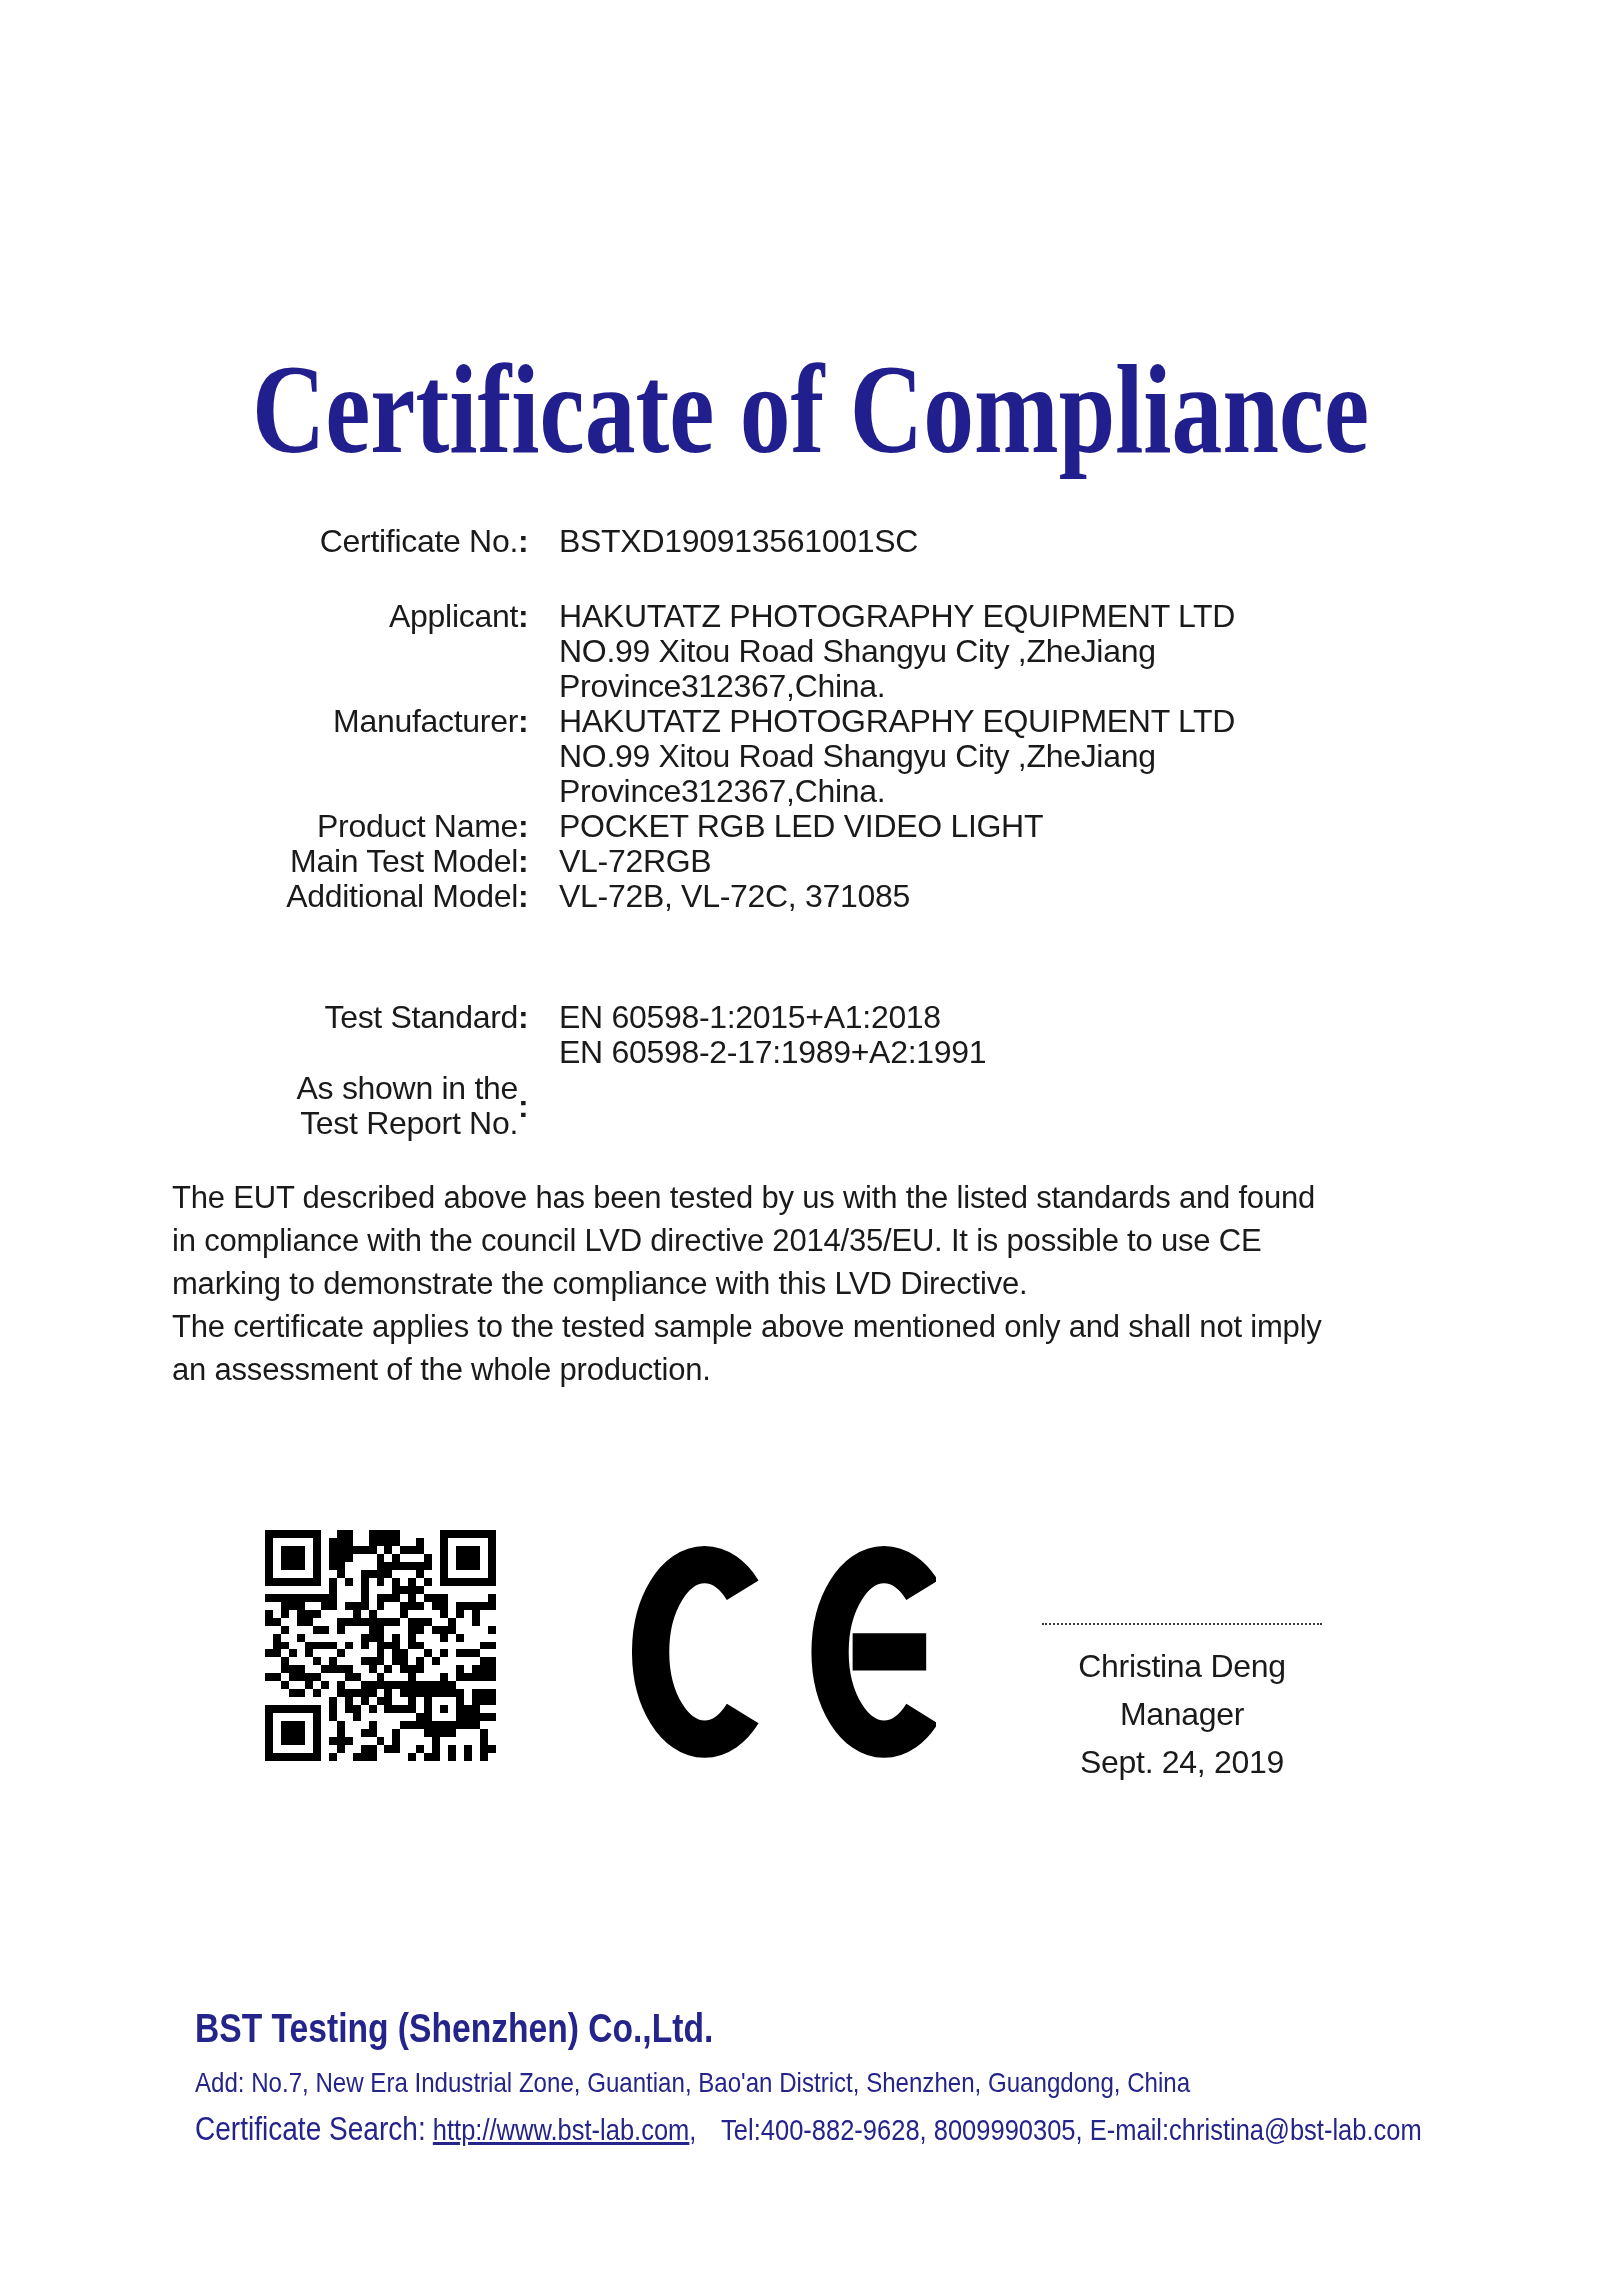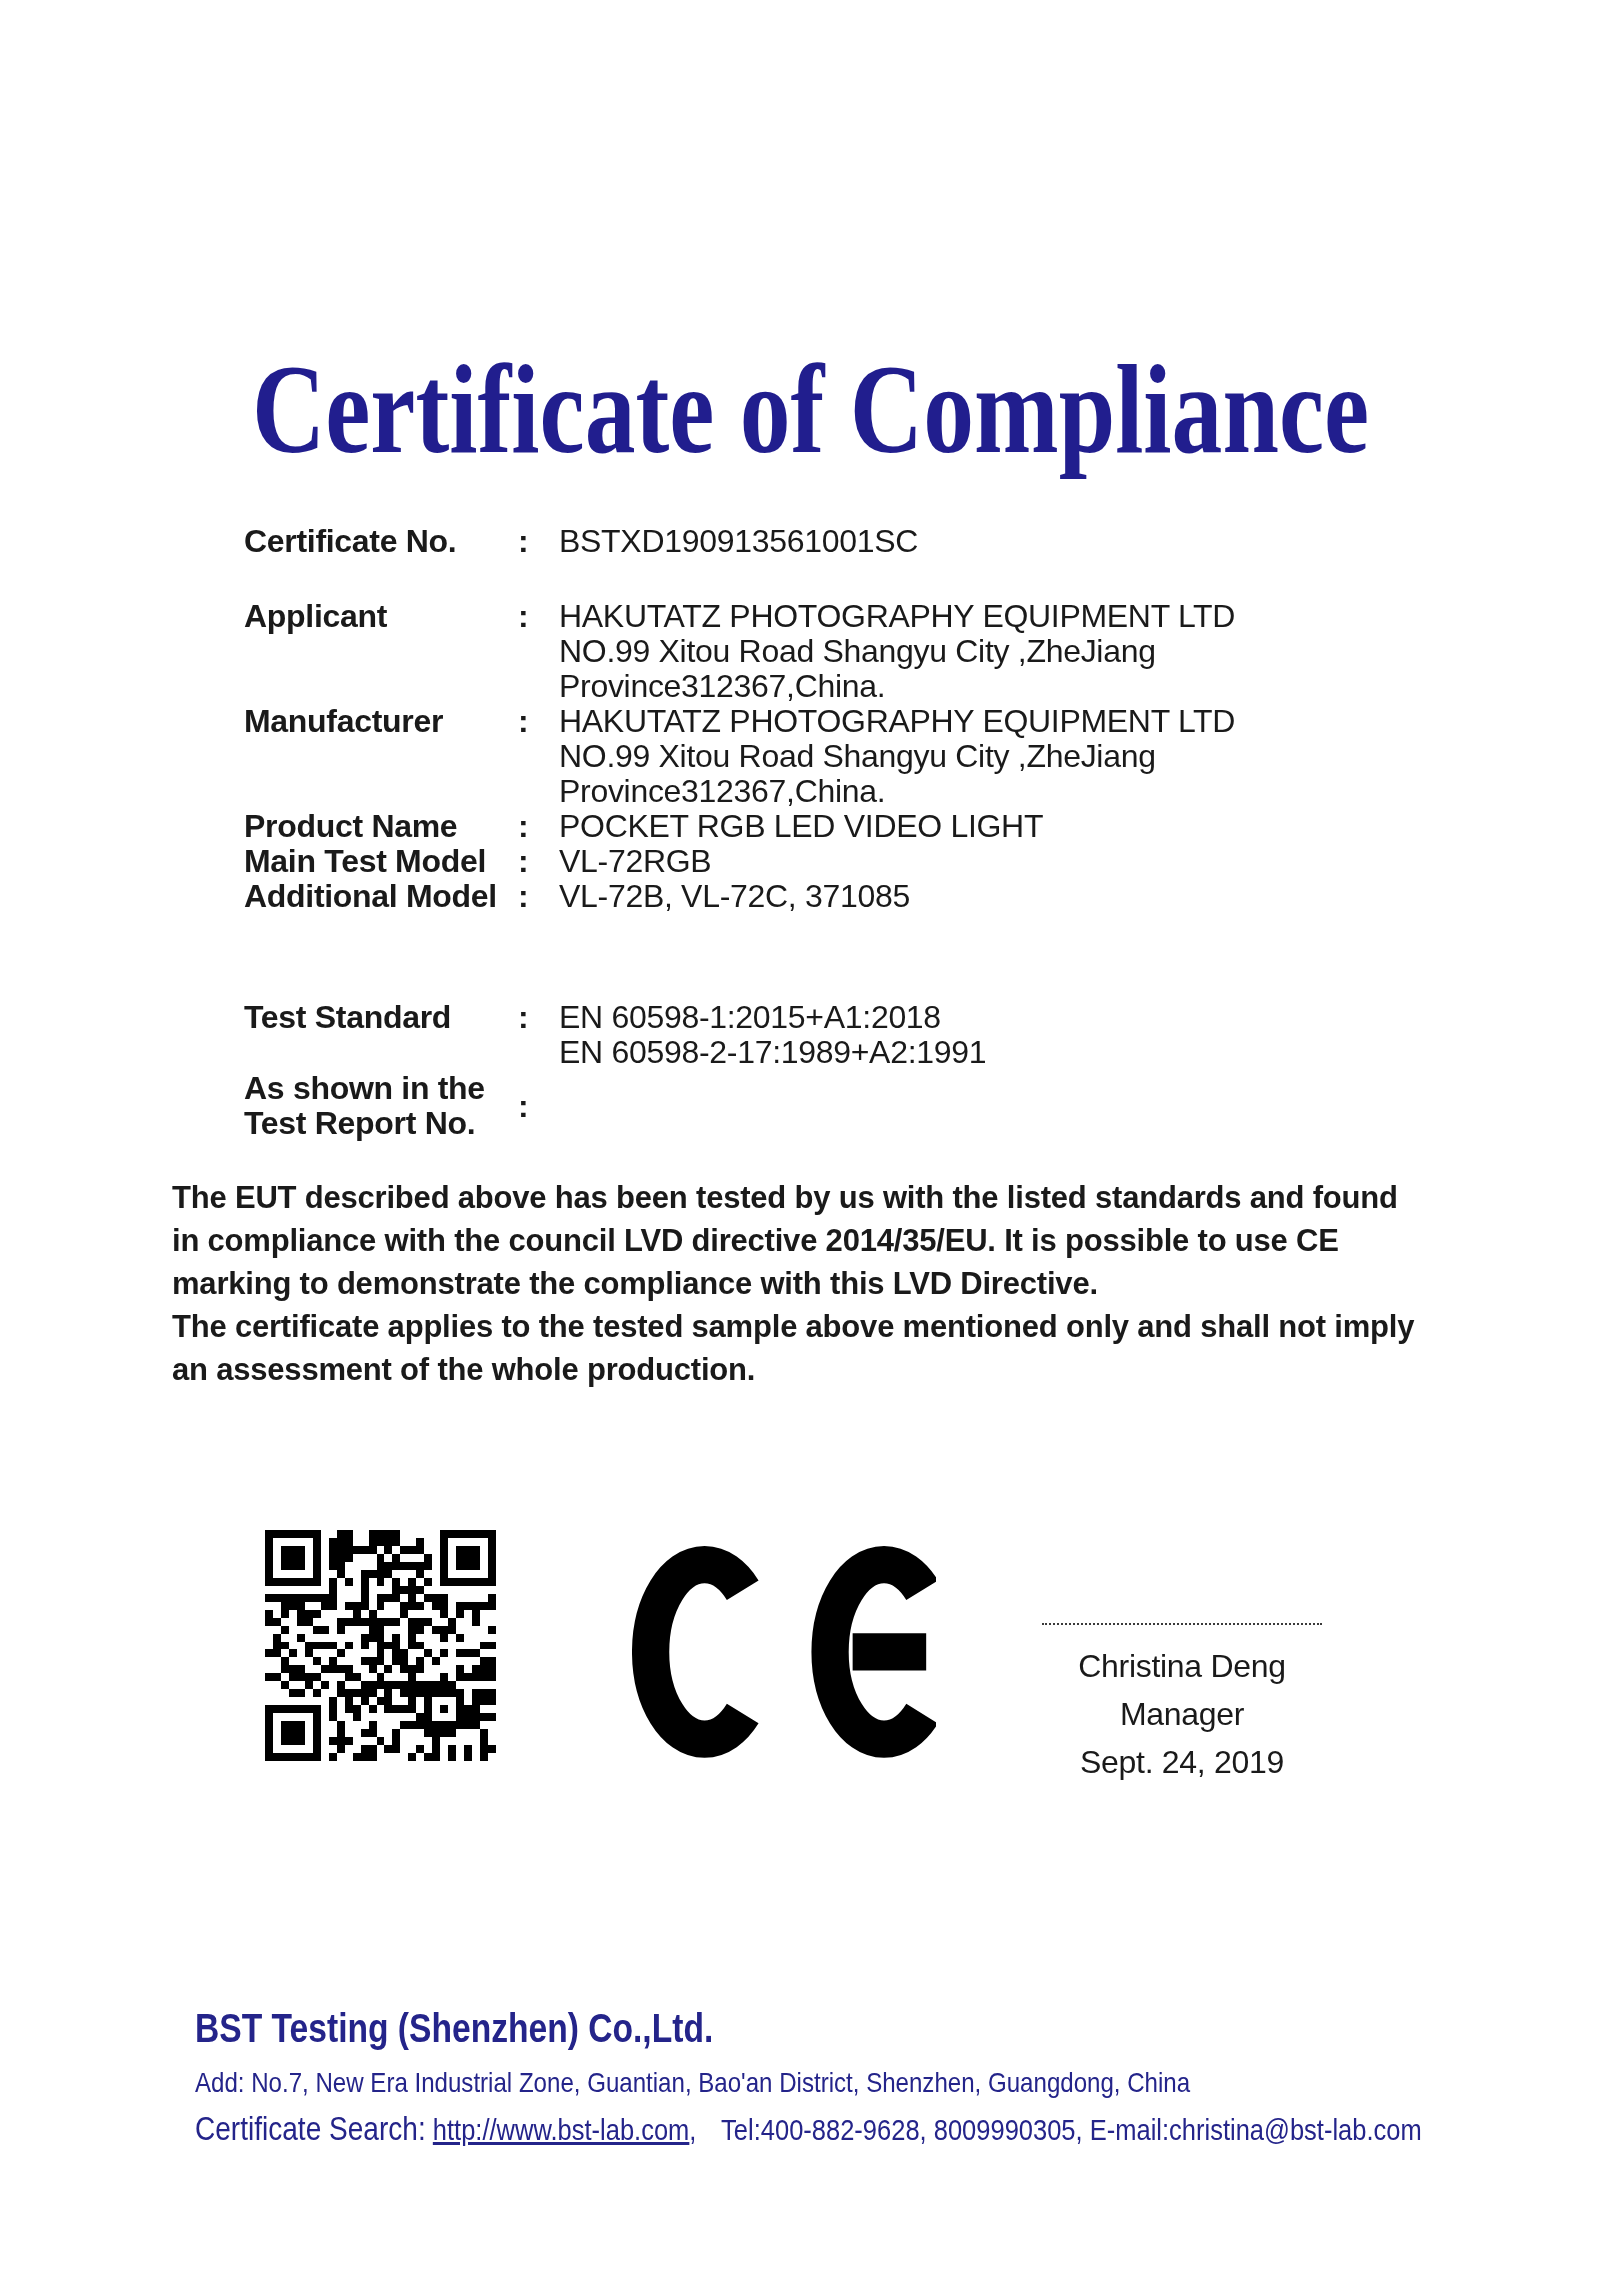--- a/index.html
+++ b/index.html
@@ -17,34 +17,33 @@
     font-family:"Liberation Serif",serif;
     font-weight:bold;font-size:127px;line-height:1.05;
     transform:scaleX(.8);
   }
   
   .info{
     position:absolute;left:244px;top:524px;
     font-size:32px;line-height:35px;color:#1a1a1a;letter-spacing:-0.3px;
   }
   .irow{display:grid;grid-template-columns:274px 41px auto;}
-  .irow .lbl{font-weight:bold;}
+  .irow .lbl{font-weight:normal;text-align:right;}
   .irow .colon{font-weight:bold;}
   .bold{font-weight:normal;}
   .mb40{margin-bottom:40px;}
   .ts-row{margin-top:86px;}
   .tr-row{margin-top:1px;}
   .tr-row .colon,.tr-row .val{align-self:center;}
   .tr-row .val{font-size:37px;letter-spacing:0.2px;}
   
   .statement{
     position:absolute;left:172px;top:1176px;
     font-size:31px;line-height:43px;color:#1a1a1a;letter-spacing:-0.2px;
     white-space:nowrap;
-    font-weight:bold;
   }
   
   .qr{position:absolute;left:265px;top:1530px;width:231px;height:231px;}
   .qr svg{width:100%;height:100%;shape-rendering:crispEdges;}
   .ce{position:absolute;left:632px;top:1546px;width:304px;height:212px;}
   
   .sig{
     position:absolute;left:1042px;top:1623px;width:280px;
     text-align:center;color:#1a1a1a;
   }

